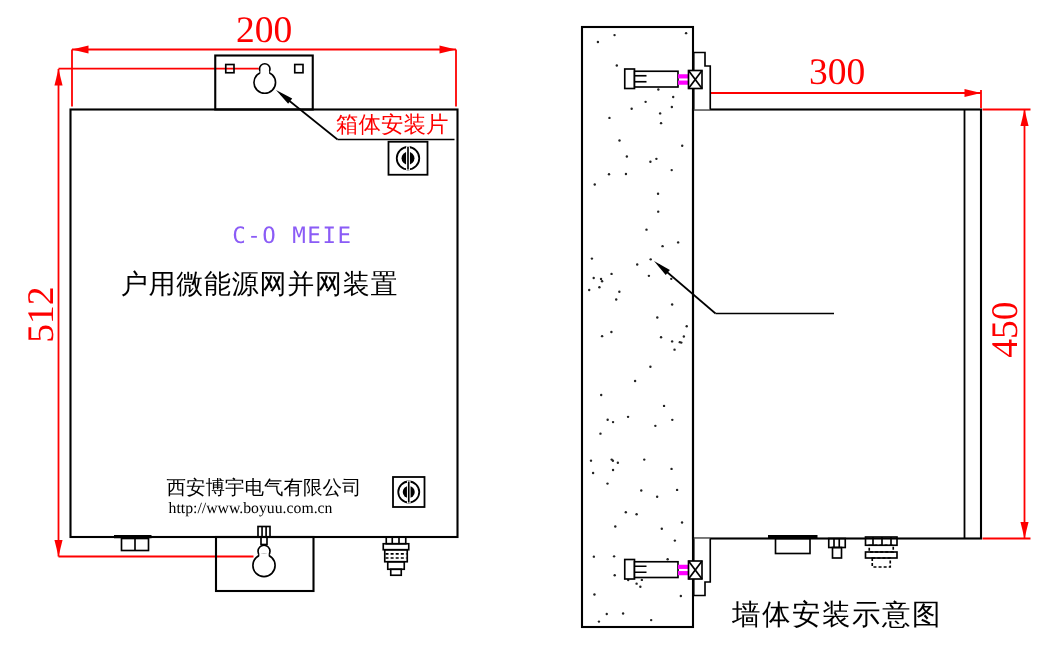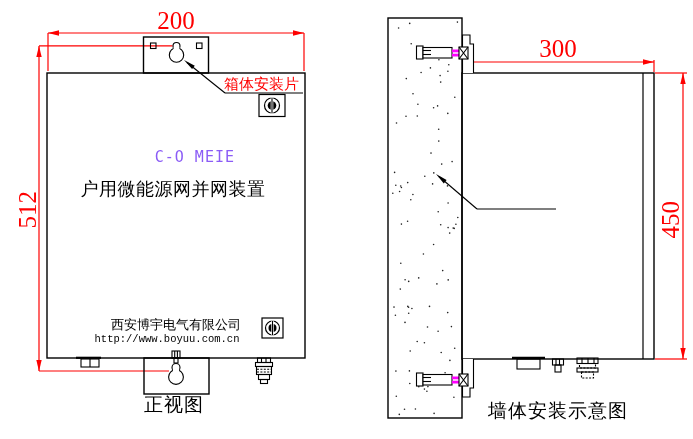--- a/index.html
+++ b/index.html
@@ -7,21 +7,21 @@
           font-family:"Liberation Sans",sans-serif;}
   #drawing{position:absolute;left:0;top:0;}
   .txt{position:absolute;white-space:nowrap;line-height:1.1;}
   .dim{color:#fe0000;font-family:"Liberation Serif",serif;font-size:25px;text-align:center;}
   .dim-v{transform:rotate(-90deg);transform-origin:50% 50%;}
   .callout{color:#fe0000;font-size:15px;}
   .caption{color:#000;font-size:19px;text-align:center;letter-spacing:1px;}
   .model{color:#8b5cf6;font-family:"DejaVu Sans Mono",monospace;font-size:15px;letter-spacing:1px;text-align:right;}
   .product{color:#000;font-size:18px;letter-spacing:0.5px;text-align:center;}
   .company{color:#000;font-size:13px;text-align:center;}
-  .url{color:#000;font-family:Liberation Mono, monospace;font-size:10.5px;text-align:center;}
+  .url{color:#000;font-family:Liberation Serif, serif;font-size:10.5px;text-align:center;}
 </style>
 </head>
 <body>
 
 <div id="canvas">
 
 <svg id="drawing" width="693" height="439" viewBox="0 0 693 439">
 
   <g>
     <rect x="388" y="18" width="74" height="400" fill="#fff" stroke="#000" stroke-width="1.4"></rect>
@@ -289,21 +289,20 @@
 <div class="txt callout" style="left:224px;top:76px;">箱体安装片</div>
 
 <div class="txt model" style="left:115px;top:149px;width:120px;">C-O MEIE</div>
 
 <div class="txt product" style="left:73px;top:180px;width:200px;font-family:Liberation Serif, serif;">户用微能源网并网装置</div>
 
 <div class="txt company" style="left:96px;top:318px;width:160px;">西安博宇电气有限公司</div>
 
 <div class="txt url" style="left:77px;top:334px;width:180px;">http://www.boyuu.com.cn</div>
 
-<div class="txt caption" style="left:124px;top:395px;width:100px;">正视图</div>
 
 <div class="txt dim" style="left:508px;top:35px;width:100px;">300</div>
 
 <div class="txt dim dim-v" style="left:641px;top:206px;width:60px;">450</div>
 
 
 <div class="txt caption" style="left:478px;top:401px;width:160px;">墙体安装示意图</div>
 
 </div>
 

